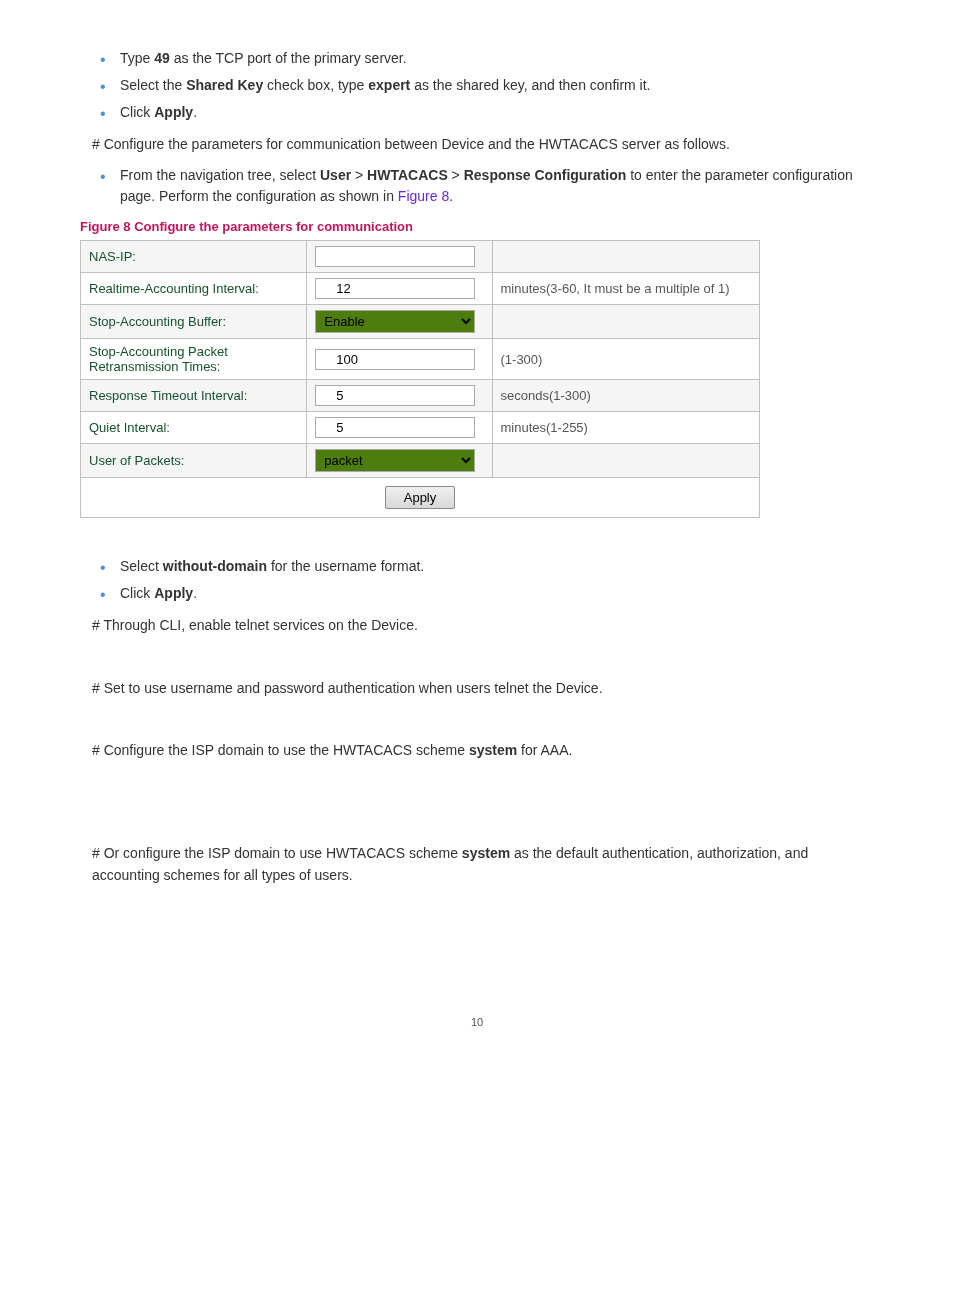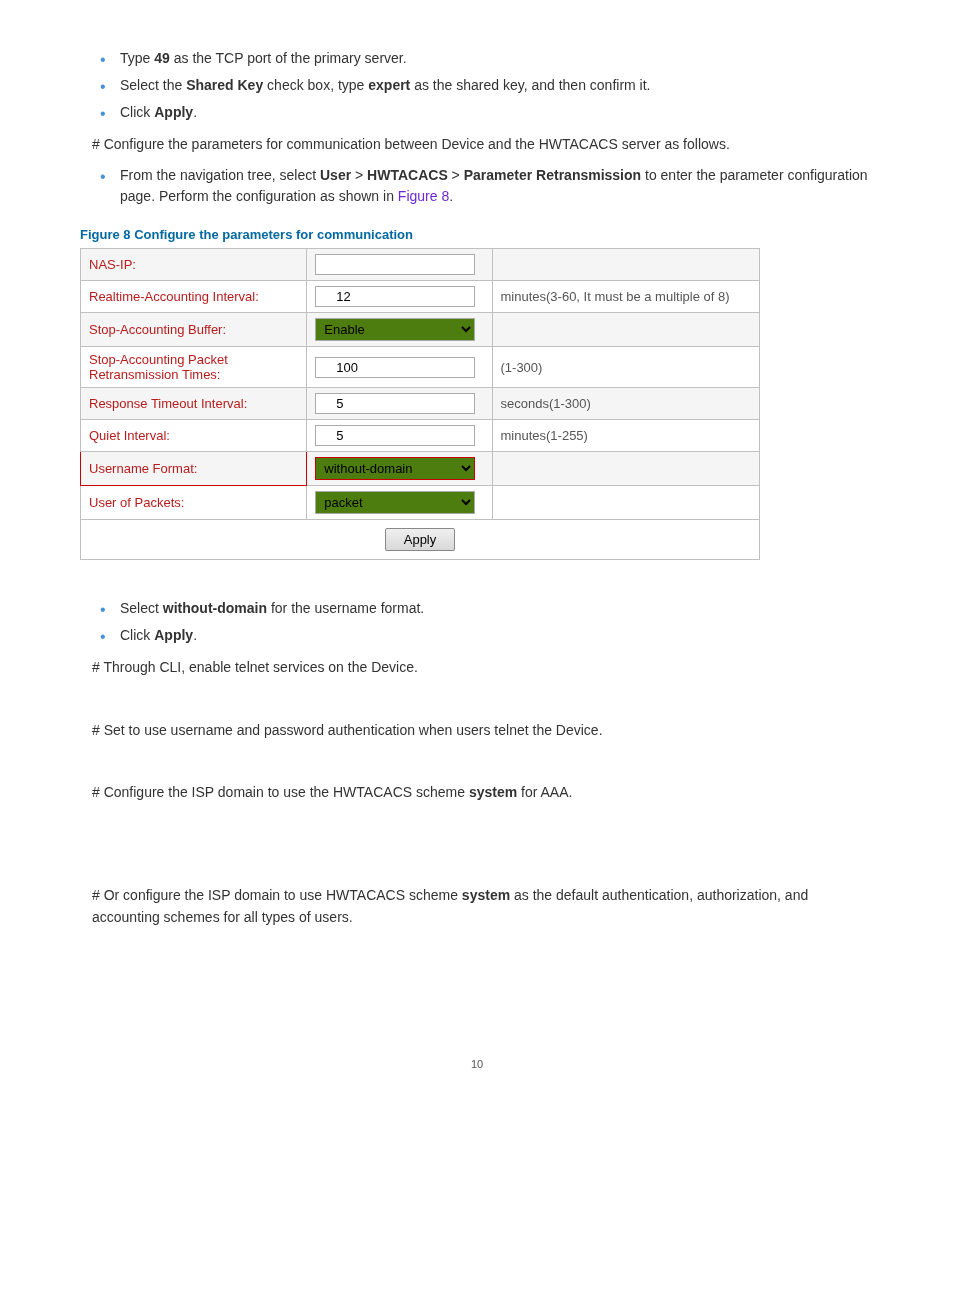--- a/index.html
+++ b/index.html
@@ -27,45 +27,45 @@
       position: absolute;
       left: 0;
       color: #4a90d9;
       font-size: 16px;
     }
     .hash-para {
       margin: 10px 12px;
       line-height: 1.6;
     }
     .figure-caption {
-      color: #0369a1;
+      color: #be185d;
       font-size: 13px;
       font-weight: bold;
-      margin: 20px 0 6px 0;
+      margin: 12px 0 6px 0;
     }
     .config-table {
       border-collapse: collapse;
       width: 680px;
       margin: 0 0 10px 0;
       font-size: 13px;
     }
     .config-table td {
       border: 1px solid #c0c0c0;
       padding: 5px 8px;
       vertical-align: middle;
     }
     .config-table tr:nth-child(odd) td {
       background: #f5f5f5;
     }
     .config-table tr:nth-child(even) td {
       background: #fff;
     }
     .config-table .label-cell {
       width: 220px;
-      color: #b91c1c;
+      color: #14532d;
     }
     .config-table .input-cell {
       width: 180px;
     }
     .config-table .hint-cell {
       width: 260px;
       color: #555;
       border-left: none;
     }
     .config-table input[type="text"] {
@@ -125,41 +125,41 @@
   </li>
   <li>
     Click <strong>Apply</strong>.
   </li>
 </ul>
 
 <p class="hash-para"># Configure the parameters for communication between Device and the HWTACACS server as follows.</p>
 
 <ul class="bullet-list">
   <li>
-    From the navigation tree, select <strong>User</strong> &gt; <strong>HWTACACS</strong> &gt; <strong>Parameter Retransmission</strong> to enter the parameter configuration page. Perform the configuration as shown in <a href="#">Figure 8</a>.
+    From the navigation tree, select <strong>User</strong> &gt; <strong>HWTACACS</strong> &gt; <strong>Response Configuration</strong> to enter the parameter configuration page. Perform the configuration as shown in <a href="#">Figure 8</a>.
   </li>
 </ul>
 
 <p class="figure-caption">Figure 8 Configure the parameters for communication</p>
 
 <table class="config-table">
   <tbody>
       <tr>
     <td class="label-cell">NAS-IP:</td>
     <td class="input-cell">
       <input type="text" value="" style="width: 160px;">
     </td>
     <td class="hint-cell"></td>
   </tr>
   <tr>
     <td class="label-cell">Realtime-Accounting Interval:</td>
     <td class="input-cell">
       <input type="text" value="12" style="width: 160px;">
     </td>
-    <td class="hint-cell">minutes(3-60, It must be a multiple of 8)</td>
+    <td class="hint-cell">minutes(3-60, It must be a multiple of 1)</td>
   </tr>
   <tr>
     <td class="label-cell">Stop-Accounting Buffer:</td>
     <td class="input-cell">
       <select>
         <option>Enable</option>
         <option>Disable</option>
       </select>
     </td>
     <td class="hint-cell"></td>
@@ -178,30 +178,20 @@
     </td>
     <td class="hint-cell">seconds(1-300)</td>
   </tr>
   <tr>
     <td class="label-cell">Quiet Interval:</td>
     <td class="input-cell">
       <input type="text" value="5" style="width: 160px;">
     </td>
     <td class="hint-cell">minutes(1-255)</td>
   </tr>
-  <tr class="username-format-row">
-    <td class="label-cell" style="border:1px solid #cc0000;">Username Format:</td>
-    <td class="input-cell">
-      <select style="border:1px solid #cc0000;">
-        <option selected="">without-domain</option>
-        <option>with-domain</option>
-      </select>
-    </td>
-    <td class="hint-cell"></td>
-  </tr>
   <tr>
     <td class="label-cell">User of Packets:</td>
     <td class="input-cell">
       <select>
         <option>packet</option>
         <option>kpacket</option>
       </select>
     </td>
     <td class="hint-cell"></td>
   </tr>

